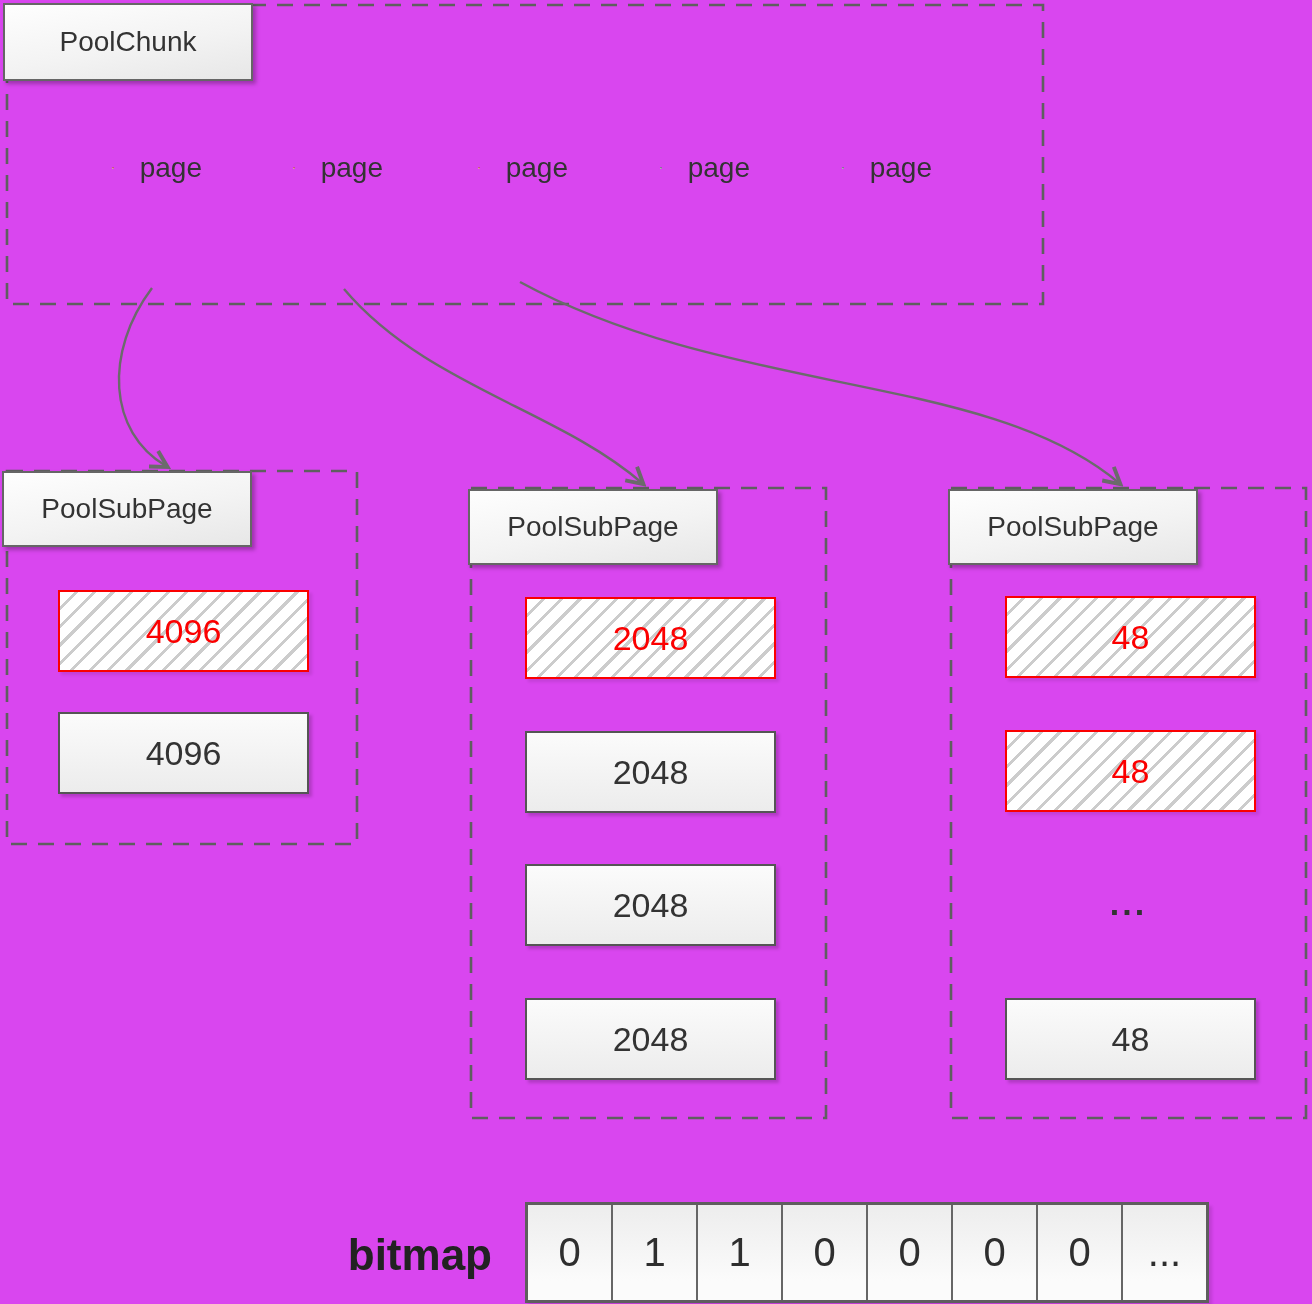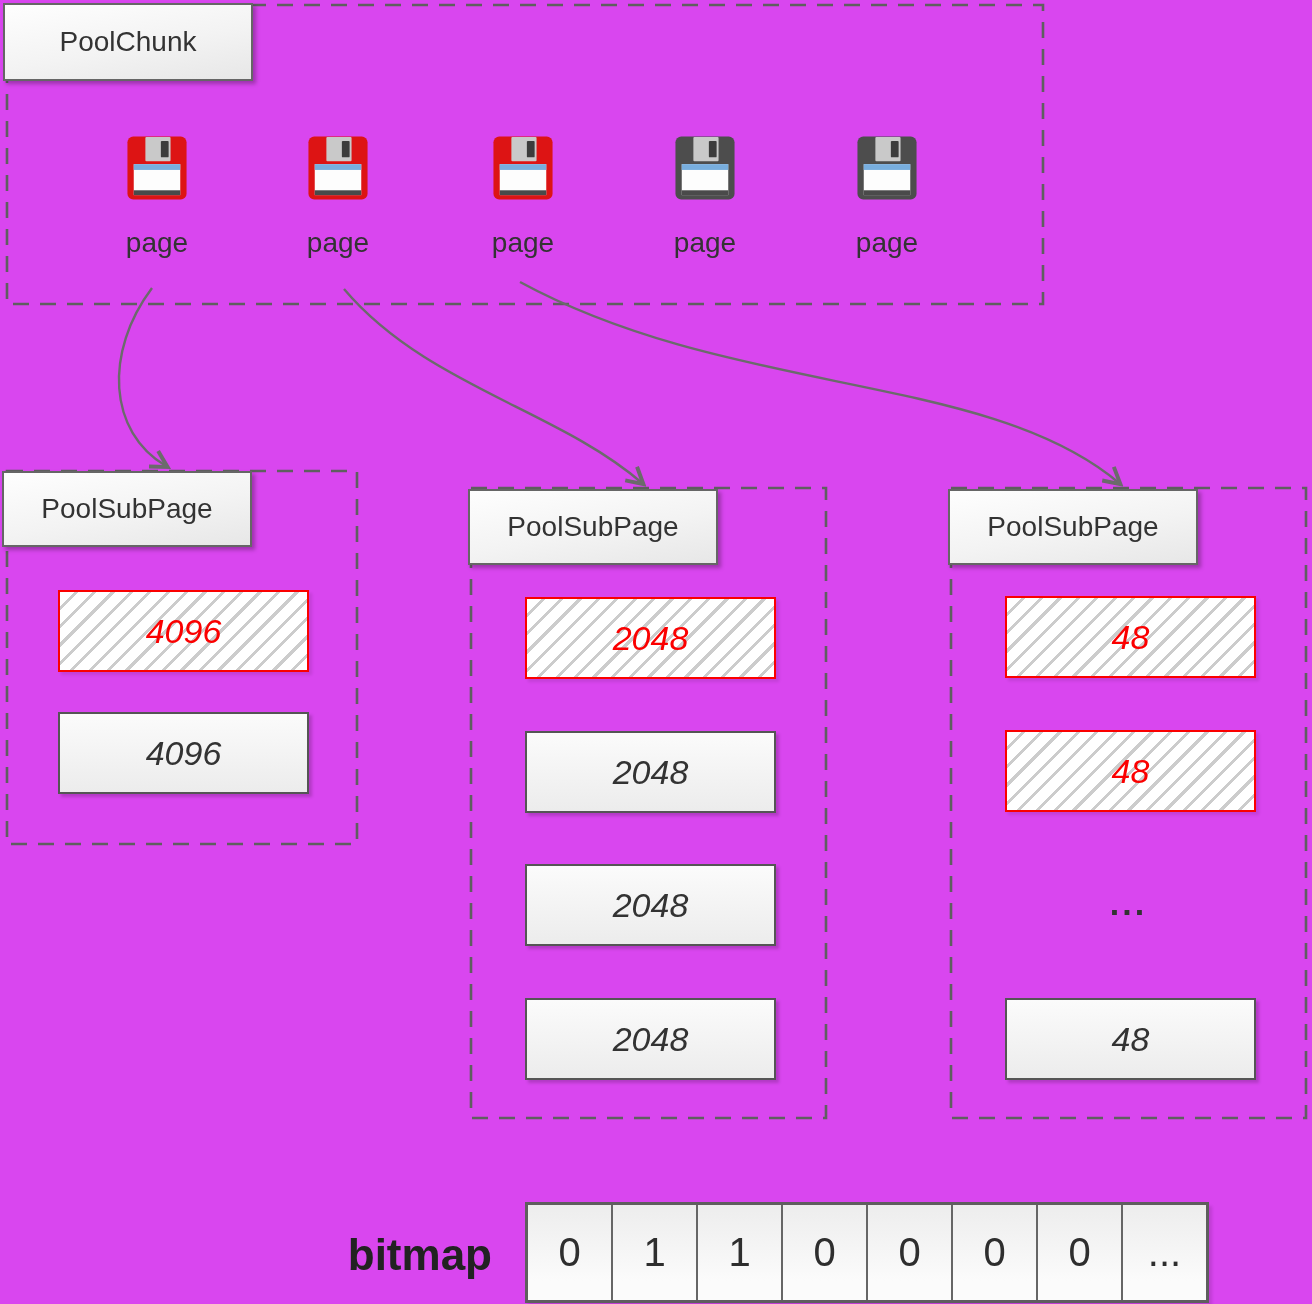--- a/index.html
+++ b/index.html
@@ -19,30 +19,30 @@
     display:flex;align-items:center;justify-content:center;
     font-size:28px;color:#333;
   }
   .chunk-title{left:3px;top:3px;width:246px;height:74px;}
   .sub-title-0{left:2px;top:471px;width:246px;height:72px;}
   .sub-title-1{left:468px;top:489px;width:246px;height:72px;}
   .sub-title-2{left:948px;top:489px;width:246px;height:72px;}
   
   .page-item{
     position:absolute;z-index:2;top:135px;width:90px;
-    display:flex;flex-direction:column;align-items:center;gap:26px;
+    display:flex;flex-direction:row;align-items:center;gap:26px;
   }
   .floppy{width:62px;height:66px;}
   .floppy.used{color:#dd1414;}
   .floppy.free{color:#4d4d4d;}
   .page-label{font-size:28px;color:#333;}
   
   .block{
     position:absolute;z-index:2;width:247px;height:78px;
-    display:flex;align-items:center;justify-content:center;font-size:34px;font-style:italic;
+    display:flex;align-items:center;justify-content:center;font-size:34px;
   }
   .block.plain{
     border:2px solid #555;color:#333;
     background:linear-gradient(180deg,#fbfbfb 0%,#ececec 100%);
     box-shadow:3px 3px 3px rgba(0,0,0,0.18);
   }
   .block.hatched{
     border:2px solid #fb0000;color:#fb0000;
     background:repeating-linear-gradient(135deg,#ffffff 0px,#ffffff 10px,#cccccc 10px,#cccccc 13px);
     box-shadow:3px 3px 3px rgba(0,0,0,0.10);

